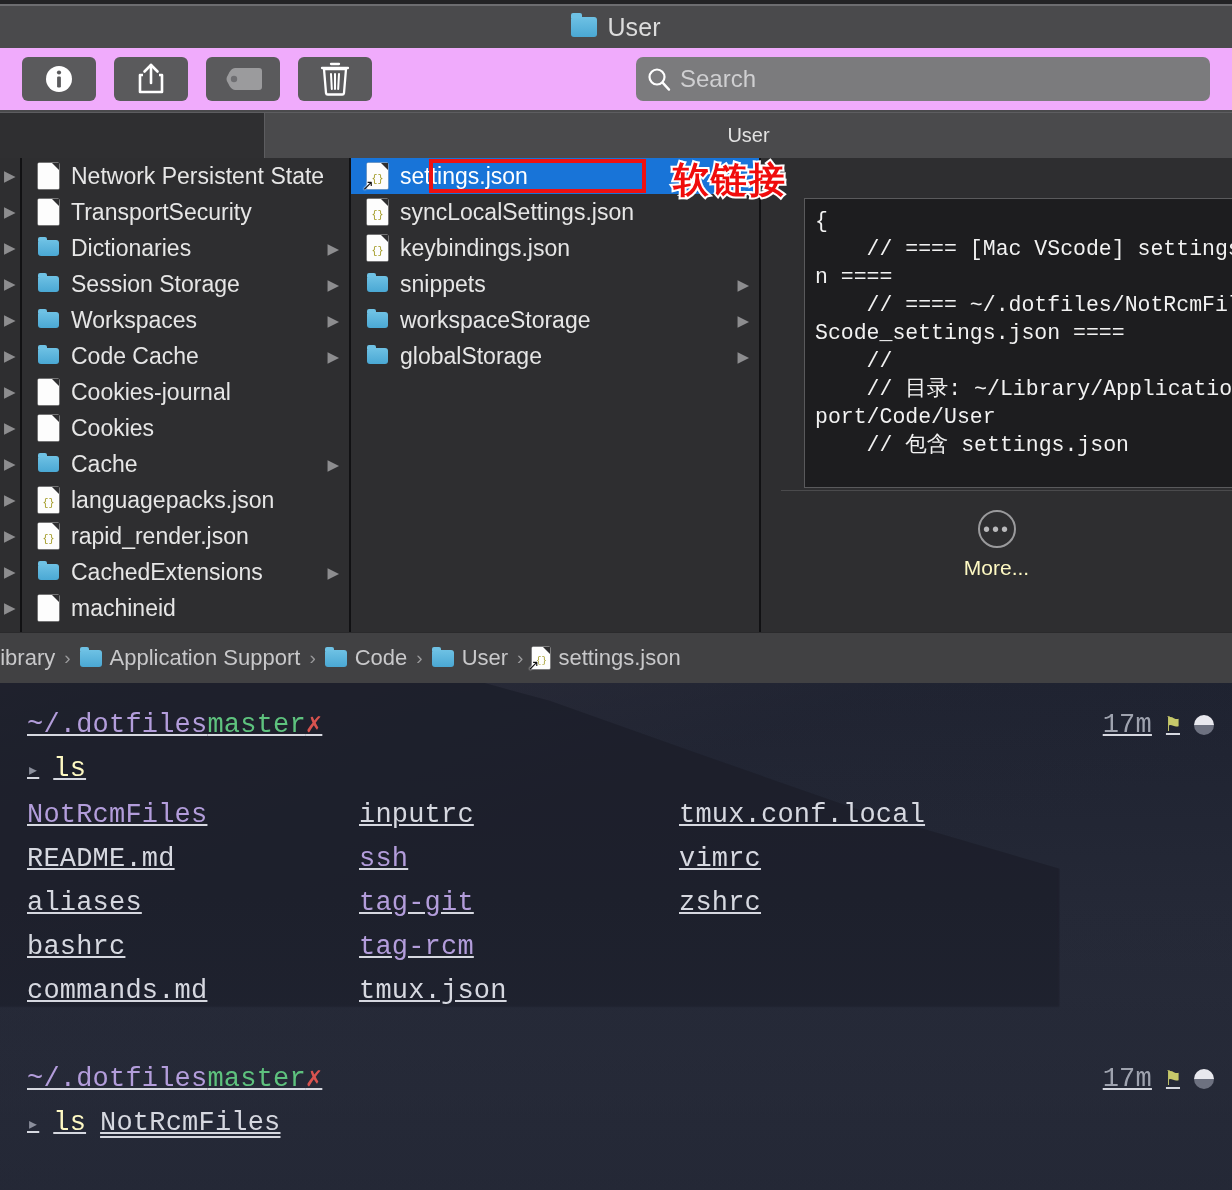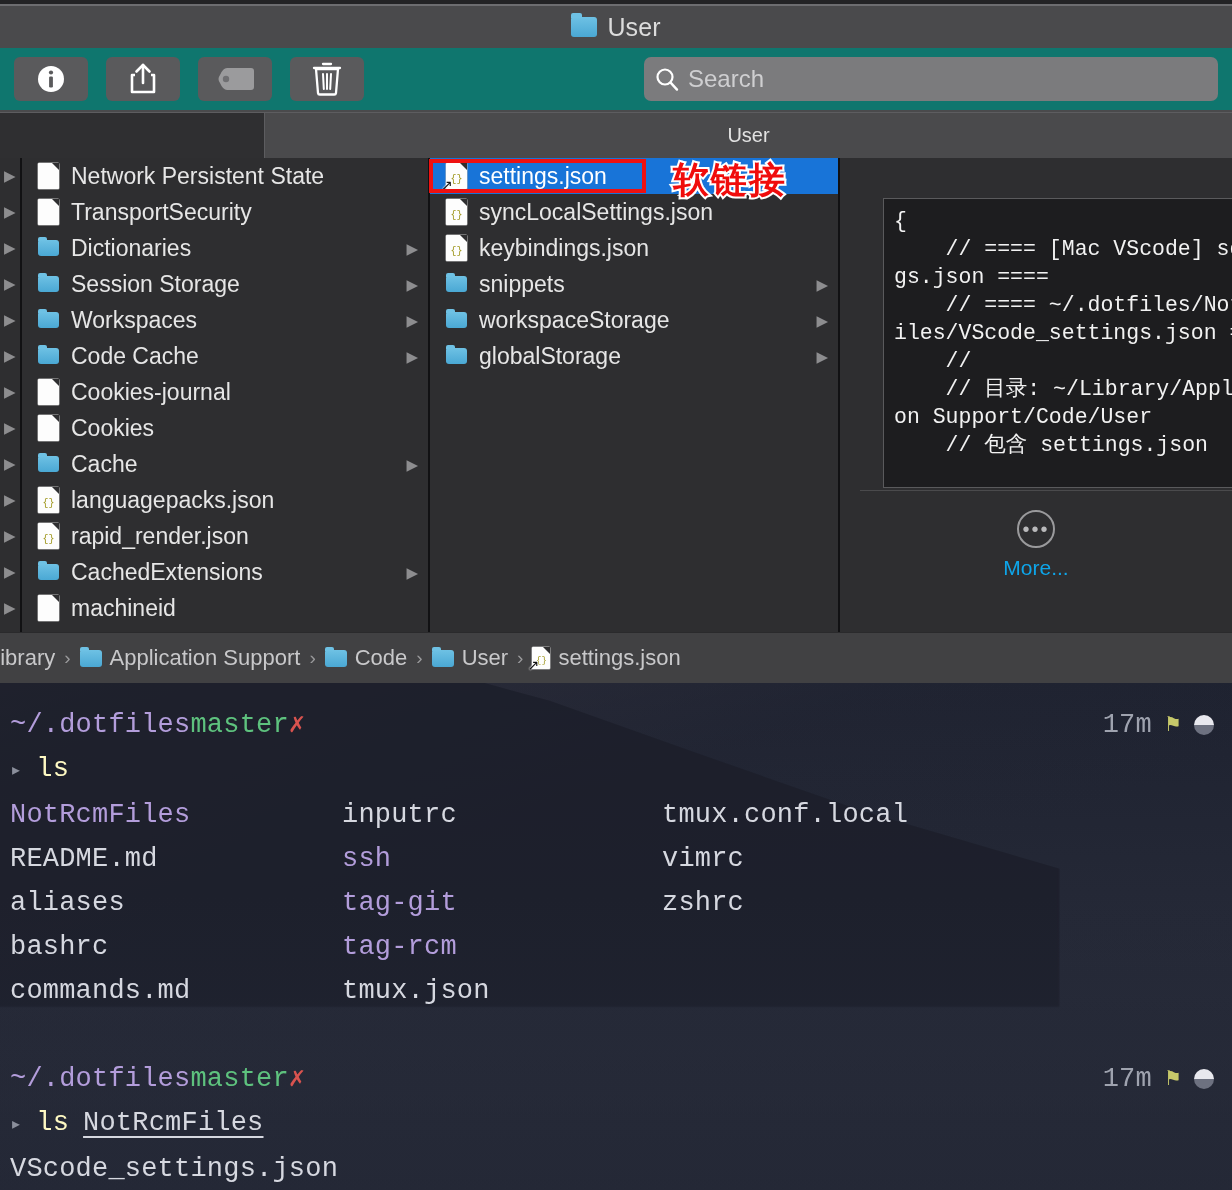--- a/index.html
+++ b/index.html
@@ -83,22 +83,22 @@
   .alias-badge {
     position: absolute; left: -5px; bottom: -3px;
     width: 14px; height: 14px;
     color: #111; font-size: 14px; line-height: 14px;
     text-shadow: 0 0 2px #fff, 0 0 2px #fff;
   }
 
   
   .toolbar {
     position: absolute; left: 0; top: 48px; width: 100%; height: 62px;
-    background: #0f766e;
-    display: flex; align-items: center; padding: 0 14px;
+    background: #f0abfc;
+    display: flex; align-items: center; padding: 0 22px;
   }
   .tbtn {
     width: 74px; height: 44px; border-radius: 6px;
     background: #5a5a5c;
     display: flex; align-items: center; justify-content: center;
     margin-right: 18px;
     border: none;
   }
   .tbtn svg { display: block; }
   .search-wrap { margin-left: auto; }
@@ -129,21 +129,21 @@
   }
 
   
   .columns {
     position: absolute; left: 0; top: 158px; width: 100%; height: 474px;
     background: #2e2e30;
     display: flex;
   }
   .col { height: 100%; position: relative; overflow: hidden; }
   .col.stub { width: 22px; border-right: 2px solid #111113; background: #2e2e30; }
-  .col.c1 { width: 408px; border-right: 2px solid #111113; background: #2e2e30; }
+  .col.c1 { width: 329px; border-right: 2px solid #111113; background: #2e2e30; }
   .col.c2 { width: 410px; border-right: 2px solid #111113; background: #2e2e30; }
   .col.c3 { flex: 1; background: #2e2e30; }
 
   .row {
     height: 36px; display: flex; align-items: center;
     padding: 0 10px 0 16px; gap: 12px; position: relative;
   }
   .row .lbl {
     color: #e6e6e6; font-size: 23px; white-space: nowrap;
     overflow: hidden; text-overflow: clip;
@@ -205,21 +205,21 @@
   .more-wrap {
     position: absolute; left: 0; right: 0; top: 352px;
     display: flex; flex-direction: column; align-items: center; gap: 8px;
   }
   .more-circle {
     width: 38px; height: 38px; border-radius: 50%;
     border: 2px solid #9a9a9c;
     display: flex; align-items: center; justify-content: center;
     color: #b9b9bb; font-size: 20px; letter-spacing: 2px; line-height: 1;
   }
-  .more-lbl { color: #0ea5e9; font-size: 21px; text-align: center; }
+  .more-lbl { color: #fef9c3; font-size: 21px; text-align: center; }
 
   
   .breadcrumb {
     position: absolute; left: 0; top: 632px; width: 100%; height: 51px;
     background: #414143;
     border-top: 1px solid #2a2a2c;
     display: flex; align-items: center; gap: 9px;
     padding-left: 0; overflow: hidden;
   }
   .bc-item { display: flex; align-items: center; gap: 8px; }
@@ -251,24 +251,25 @@
     filter: blur(1px);
   }
   .wall::after {
     content: ""; position: absolute; left: 0; bottom: 0;
     width: 100%; height: 58%;
     background: linear-gradient(rgba(32,36,50,0.0), rgba(34,38,52,0.75));
   }
 
   .term-body {
     position: relative; z-index: 2;
-    padding: 20px 18px 0 10px;
+    padding: 20px 18px 0 27px;
     font-size: 27px; line-height: 44px;
     color: #d6d8e0;
     letter-spacing: 0.2px;
+    text-decoration: underline;
   }
   .pline { display: flex; align-items: baseline; white-space: pre; }
   .p-path { color: #b39ddb; }
   .p-branch { color: #5ec27e; }
   .p-x { color: #d9534f; }
   .p-right { margin-left: auto; display: flex; align-items: center; gap: 14px; color: #9fa3af; }
   .flag-ico { color: #c6c86a; font-size: 23px; }
   .moon-ico {
     width: 20px; height: 20px; border-radius: 50%;
     background: linear-gradient(#e8e8ee 0 50%, #6d7180 50% 100%);
@@ -538,19 +539,18 @@
         <div class="fdir">tag-rcm</div>
         <div class="ffile"></div>
         <div class="ffile">commands.md</div>
         <div class="ffile">tmux.json</div>
         <div class="ffile"></div>
       </div>
       <div class="spacer"></div>
       <div class="pline"><span class="p-path">~/.dotfiles</span>  <span class="p-branch">master</span> <span class="p-x">✗</span><span class="p-right"><span>17m</span><span class="flag-ico">⚑</span><span class="moon-ico"></span></span></div>
       <div class="cmdline"><span class="arrow">▸</span><span class="cmd">ls</span><span class="argund">NotRcmFiles</span></div>
       <div class="lsgrid">
-        <div class="ffile">VScode_settings.json</div>
         <div class="ffile"></div>
         <div class="ffile"></div>
       </div>
     </div>
 
 </div>
 
 </body></html>

